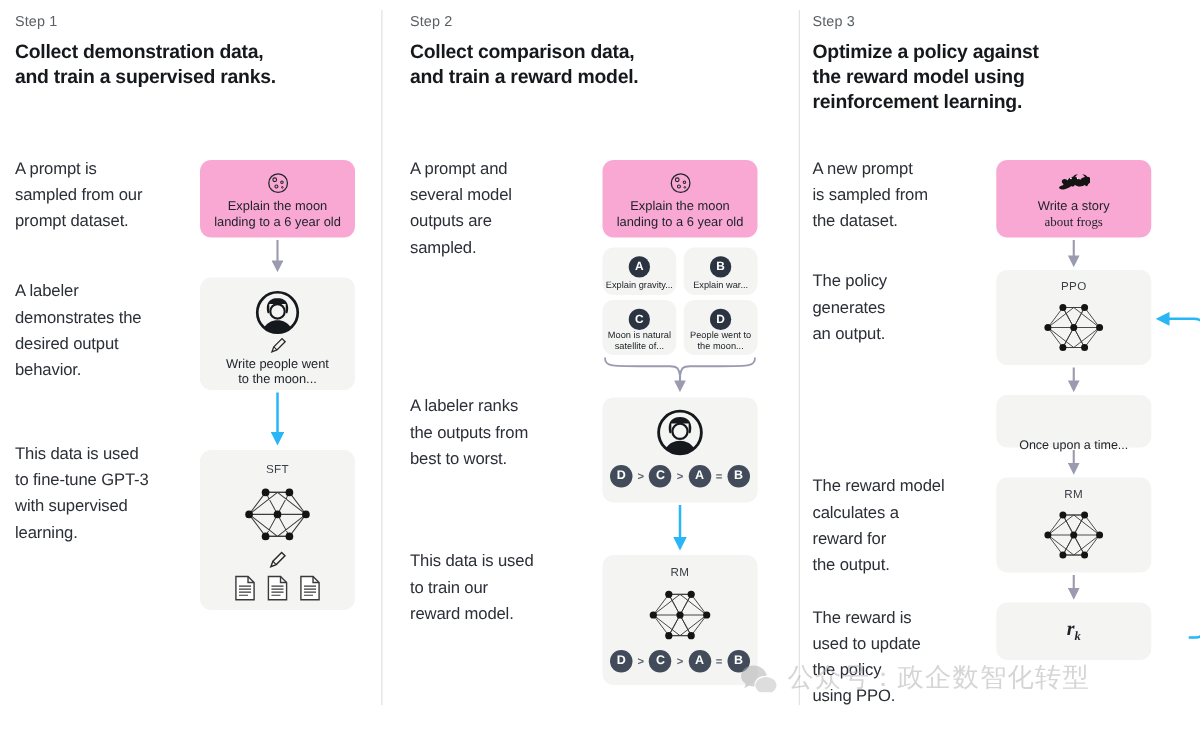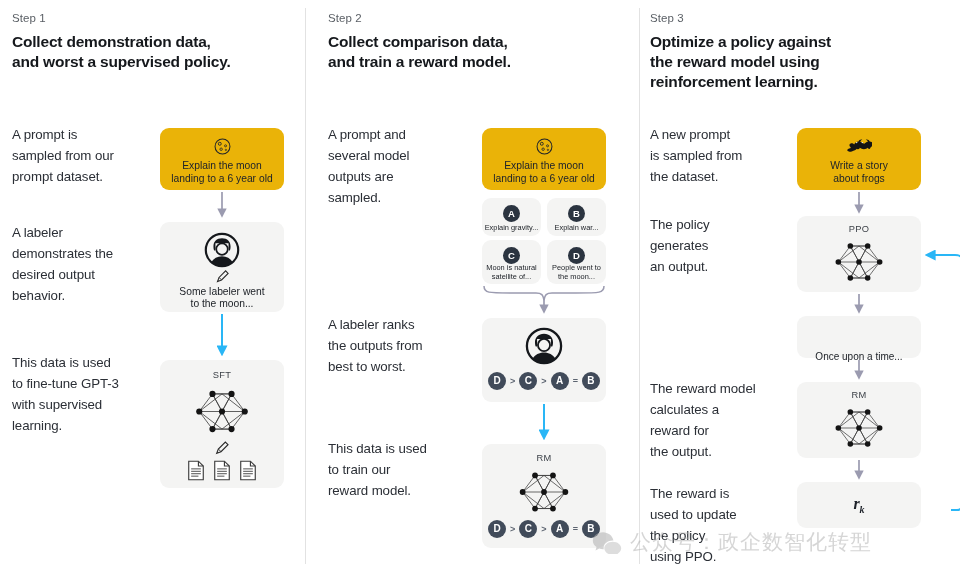--- a/index.html
+++ b/index.html
@@ -29,21 +29,21 @@
     font-size: 15.5px; font-weight: bold; color: #15181c;
     line-height: 20px; letter-spacing: -.2px;
   }
   .caption {
     position: absolute;
     font-size: 13.3px; color: #2b2f36; line-height: 21px; letter-spacing: -.1px;
   }
 
   
   .box { position: absolute; border-radius: 9px; }
-  .box-blue { background: #eab308; }
+  .box-blue { background: #f9a8d4; }
   .box-grey { background: #f4f4f3; }
 
   .box-text {
     position: absolute; left: 0; right: 0;
     text-align: center; font-size: 10.3px; color: #20242a; line-height: 14px;
   }
   .box-tag {
     position: absolute; left: 0; right: 0;
     text-align: center; font-size: 9.3px; color: #3a3f46; letter-spacing: .3px;
   }
@@ -158,21 +158,21 @@
       <marker id="arw-blue" viewBox="0 0 10 10" refX="6" refY="5" markerWidth="5.5" markerHeight="5.5" orient="auto">
         <path d="M0 0 L10 5 L0 10 z" fill="#29b6f6"></path>
       </marker>
     </defs>
   </svg>
 
   <div class="col col-1">
 
     <div class="step-label" style="left:12px; top:12px;">Step 1</div>
     <div class="step-title" style="left:12px; top:32px; width:290px;">Collect demonstration data,</div>
-    <div class="step-title" style="left:12px; top:52px; width:290px;">and worst a supervised policy.</div>
+    <div class="step-title" style="left:12px; top:52px; width:290px;">and train a supervised ranks.</div>
 
     <div class="caption" style="left:12px; top:124px; width:140px; white-space:pre-line;">A prompt is
 sampled from our
 prompt dataset.</div>
     <div class="caption" style="left:12px; top:222px; width:150px; white-space:pre-line;">A labeler
 demonstrates the
 desired output
 behavior.</div>
     <div class="caption" style="left:12px; top:352px; width:150px; white-space:pre-line;">This data is used
 to fine-tune GPT-3
@@ -197,21 +197,21 @@
       <div class="ico" style="top:10px;">
         <svg width="36" height="36">
             <use href="#sym-person"></use>
           </svg>
       </div>
       <div class="ico" style="top:47px;">
         <svg width="15" height="15">
             <use href="#sym-pencil"></use>
           </svg>
       </div>
-      <div class="box-text" style="top:63px;">Some labeler went</div>
+      <div class="box-text" style="top:63px;">Write people went</div>
       <div class="box-text" style="top:75px;">to the moon...</div>
     </div>
 
     <svg class="arrow" style="left:210px; top:312px;" width="24" height="48">
       <line x1="12" y1="2" x2="12" y2="40" stroke="#29b6f6" stroke-width="2" marker-end="url(#arw-blue)"></line>
     </svg>
 
     <div class="box box-grey" style="left:160px; top:360px; width:124px; height:128px;">
       <div class="box-tag" style="top:10px;">SFT</div>
       <div class="ico" style="top:25px;">
@@ -352,21 +352,21 @@
 the policy
 using PPO.</div>
 
     <div class="box box-blue" style="left:157px; top:128px; width:124px; height:62px;">
       <div class="ico" style="top:10px;">
         <svg width="26" height="17">
             <use href="#sym-frog"></use>
           </svg>
       </div>
       <div class="box-text" style="top:31px;">Write a story</div>
-      <div class="box-text" style="top:44px;">about frogs</div>
+      <div class="box-text" style="top:44px;font-family:Liberation Serif, serif;">about frogs</div>
     </div>
 
     <svg class="arrow" style="left:207px; top:190px;" width="24" height="28">
       <line x1="12" y1="2" x2="12" y2="20" stroke="#9b9bb0" stroke-width="1.7" marker-end="url(#arw-grey)"></line>
     </svg>
 
     <div class="box box-grey" style="left:157px; top:216px; width:124px; height:76px;">
       <div class="box-tag" style="top:8px;">PPO</div>
       <div class="ico" style="top:22px;">
         <svg width="60" height="48">

